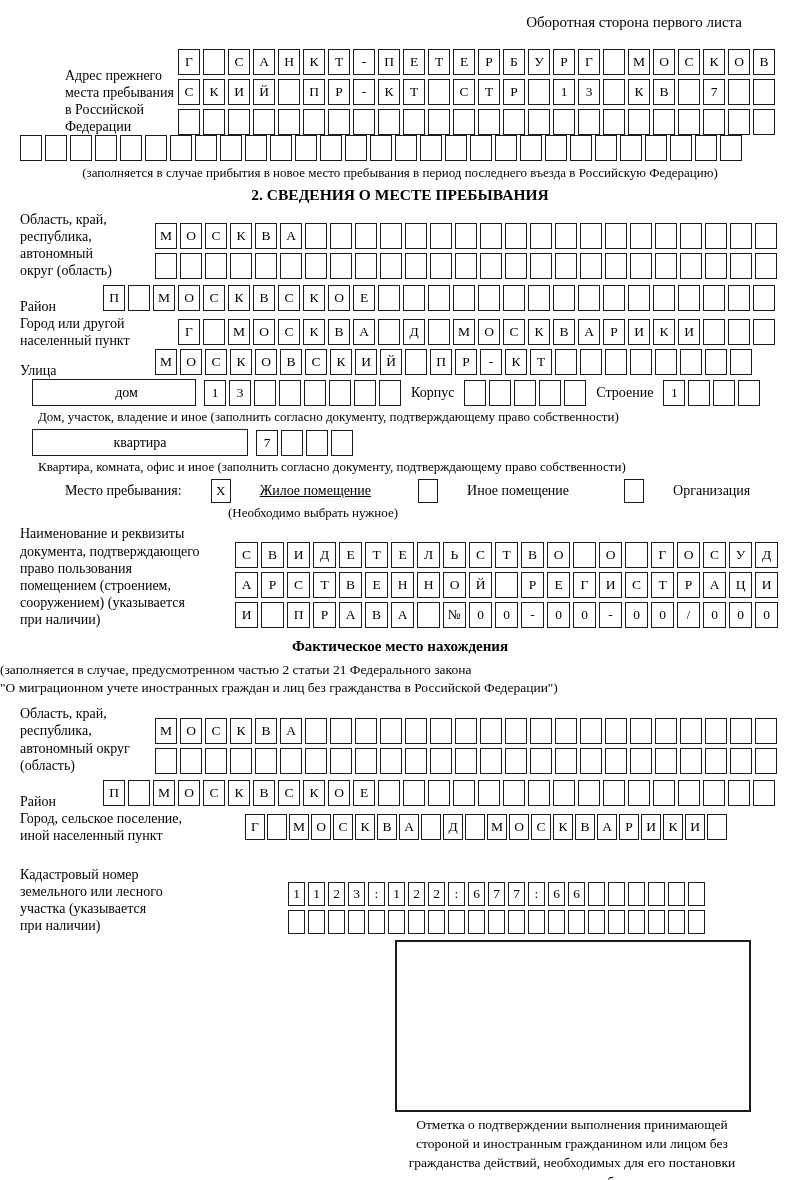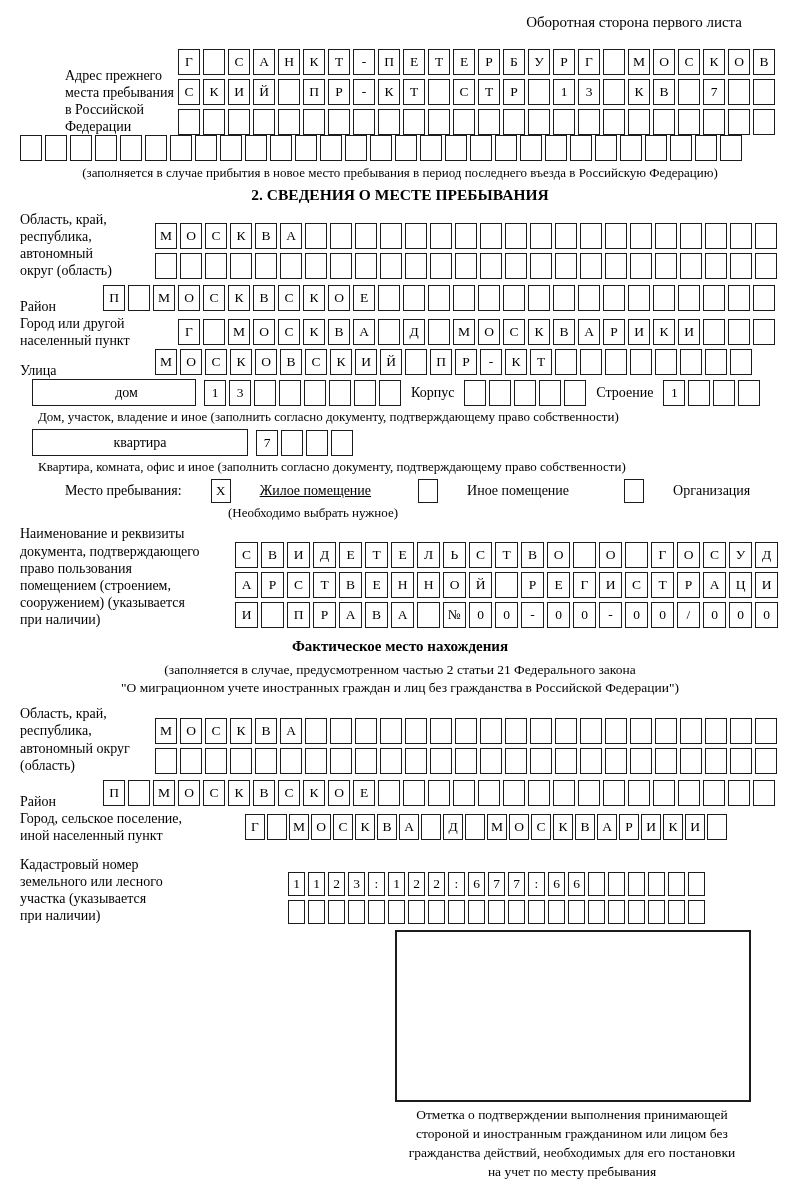--- a/index.html
+++ b/index.html
@@ -39,21 +39,21 @@
   .named-box { height:27px; border:1.5px solid #1c1c1c; display:flex; align-items:center; justify-content:center; font-size:14px; }
   .box-dom { width:164px;padding-left:25px; } .box-kv { width:216px; }
   .inline-label { font-size:14px; padding:0 2px; }
   .caption { margin-left:38px; font-size:13px; margin-bottom:4px; }
 
   .stay-row { display:flex; align-items:center; margin-left:65px; gap:29px; font-size:14px; margin-top:3px; }
   .checkbox { width:20px; height:24px; border:1.5px solid #1c1c1c; display:flex; align-items:center; justify-content:center; font-size:13px; }
   .stay-note { margin-left:228px; font-size:13px; margin-top:2px; margin-bottom:4px; }
 
   .fact-title { text-align:center; font-weight:bold; font-size:15px; margin:10px 4px 6px; }
-  .fact-note { text-align:center; font-size:13.5px; line-height:1.35; }
+  .fact-note { font-size:13.5px; line-height:1.35; }
   .fact-note div { white-space:nowrap; }
 
   .stamp-box { margin:6px 0 4px 395px; width:356px; height:172px; border:2px solid #1c1c1c; }
   .stamp-caption { margin-left:372px; width:400px; text-align:center; font-size:13.5px; line-height:1.4; }
 
   .mb0 .cells:last-child { margin-bottom:0; }
 </style>
 </head>
 <body>
 
@@ -607,21 +607,21 @@
         <span class="cell">В</span>
         <span class="cell">А</span>
         <span class="cell">Р</span>
         <span class="cell">И</span>
         <span class="cell">К</span>
         <span class="cell">И</span>
         <span class="cell"></span>
       </div>
   </div>
 
-  <div class="fblock ml20 mb0" style="margin-top:12px;">
+  <div class="fblock ml20 mb0" style="margin-top:22px;">
     <div class="flabel lw268">
         <div>Кадастровый номер</div>
         <div>земельного или лесного</div>
         <div>участка (указывается</div>
         <div>при наличии)</div>
       </div>
     <div>
       <div class="cells narrow">
           <span class="cell">1</span>
           <span class="cell">1</span>

